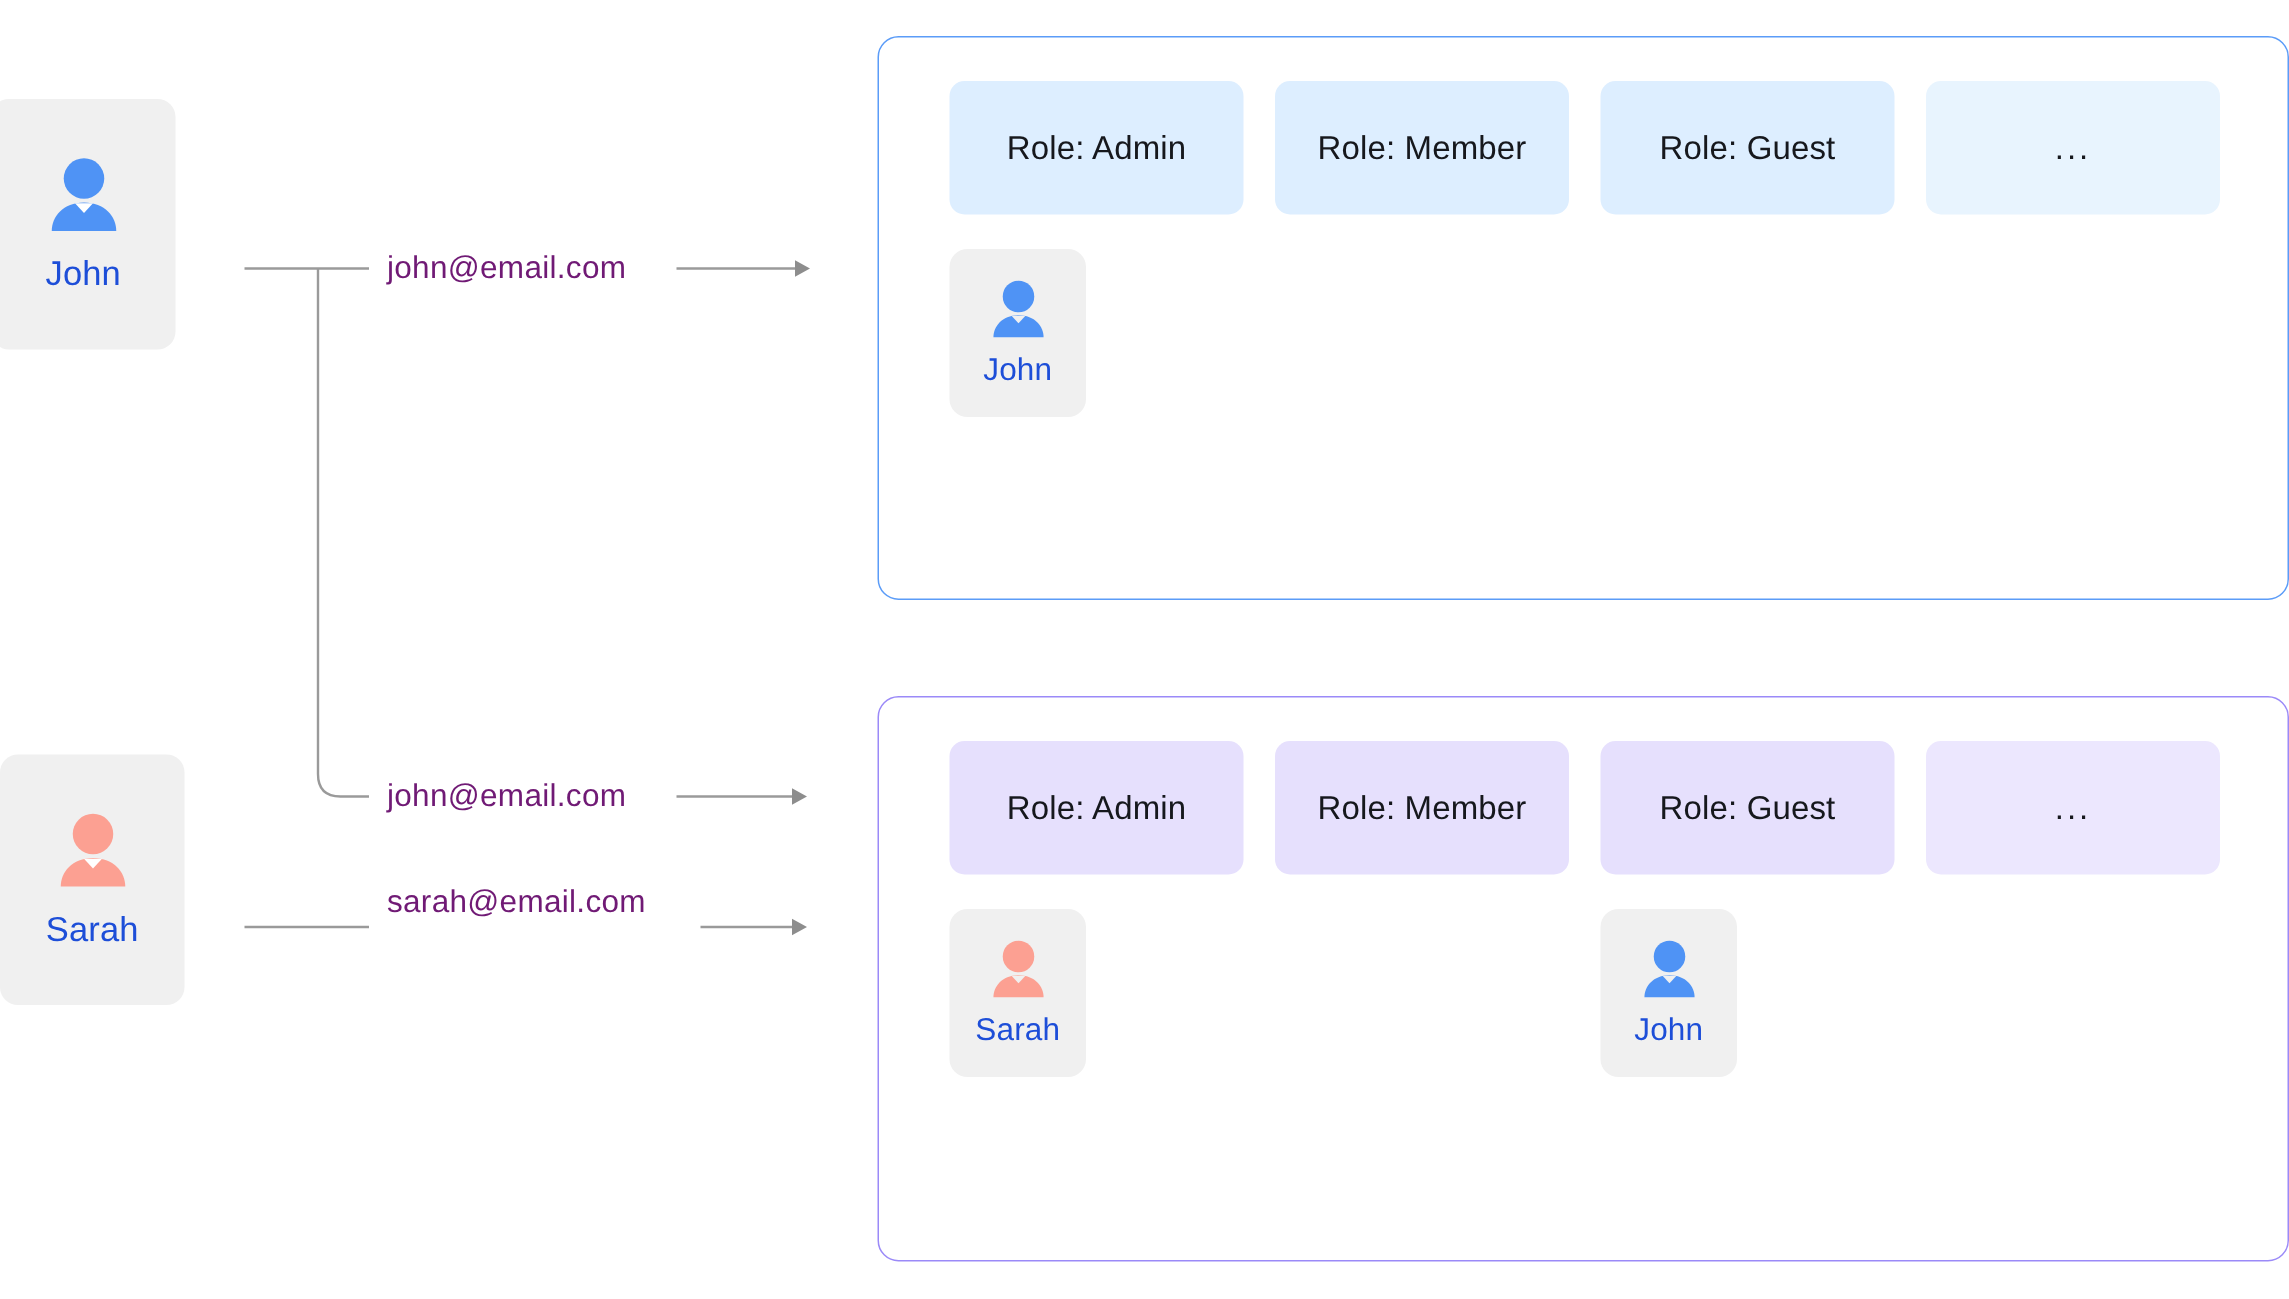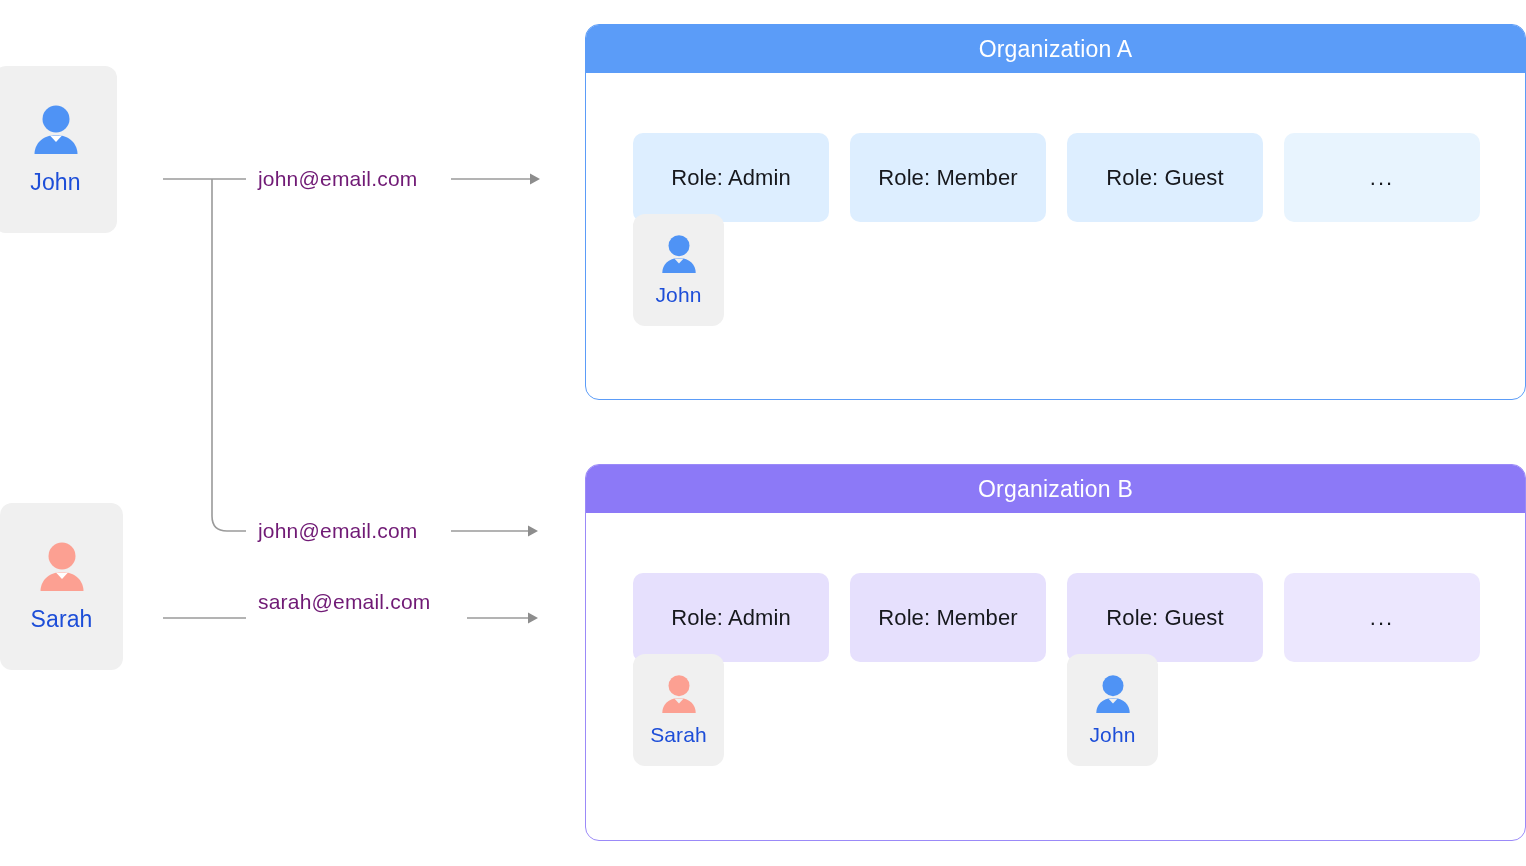--- a/index.html
+++ b/index.html
@@ -110,21 +110,20 @@
     height: calc(100% - 48px);
   }
 
   
   .role-row {
     position: absolute;
     left: 47px;
     top: 29px;
     display: flex;
     gap: 21px;
-    margin-top: 31px;
   }
   .role-chip {
     width: 196px;
     height: 89px;
     border-radius: 10px;
     display: flex;
     align-items: center;
     justify-content: center;
     font-size: 22px;
     color: #16181d;
@@ -190,21 +189,20 @@
     <svg width="54" height="56" viewBox="0 0 54 56">
       <circle cx="27" cy="16" r="13.5" fill="#fca092"></circle>
       <path d="M27 32 C 13 32 5.5 41.5 5.5 51 L 48.5 51 C 48.5 41.5 41 32 27 32 Z" fill="#fca092"></path>
       <path d="M21 32.5 L 27 39 L 33 32.5 Z" fill="#ffffff"></path>
     </svg>
   </span>
   <span class="uname">Sarah</span>
 </div>
 
 <div class="org-panel org-a">
-  <div class="org-header">Organization A</div>
   <div class="org-body">
 
     <div class="role-row">
       <div class="role-chip">Role: Admin</div>
       <div class="role-chip">Role: Member</div>
       <div class="role-chip">Role: Guest</div>
       <div class="role-chip more">
         <span class="dots">...</span>
       </div>
     </div>
@@ -219,21 +217,20 @@
           </svg>
         </span>
         <span class="uname">John</span>
       </div>
     </div>
 
   </div>
 </div>
 
 <div class="org-panel org-b">
-  <div class="org-header">Organization B</div>
   <div class="org-body">
 
     <div class="role-row">
       <div class="role-chip">Role: Admin</div>
       <div class="role-chip">Role: Member</div>
       <div class="role-chip">Role: Guest</div>
       <div class="role-chip more">
         <span class="dots">...</span>
       </div>
     </div>

